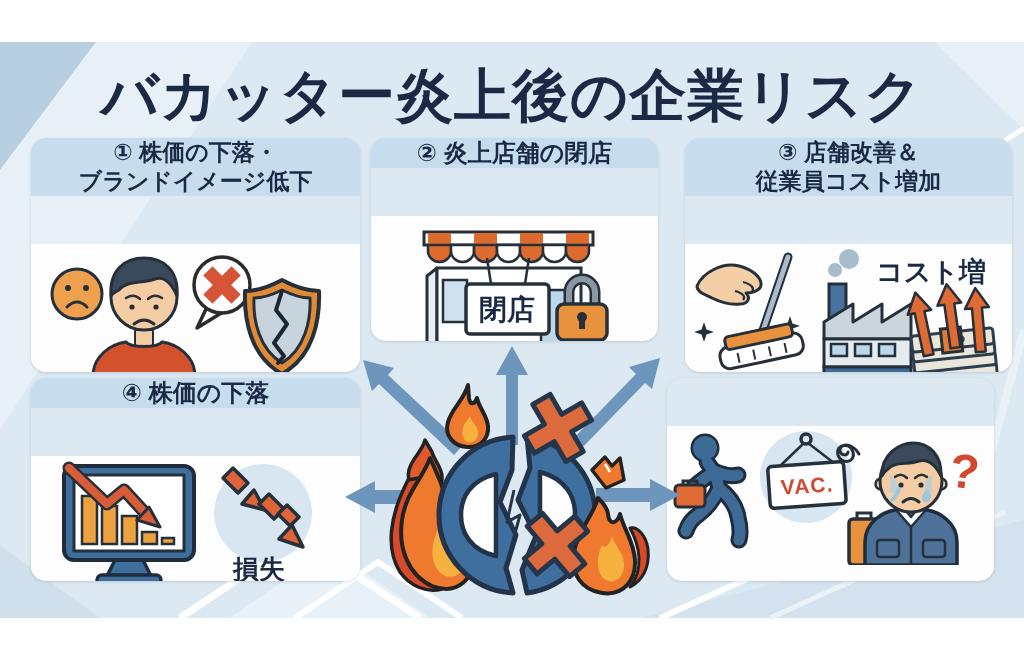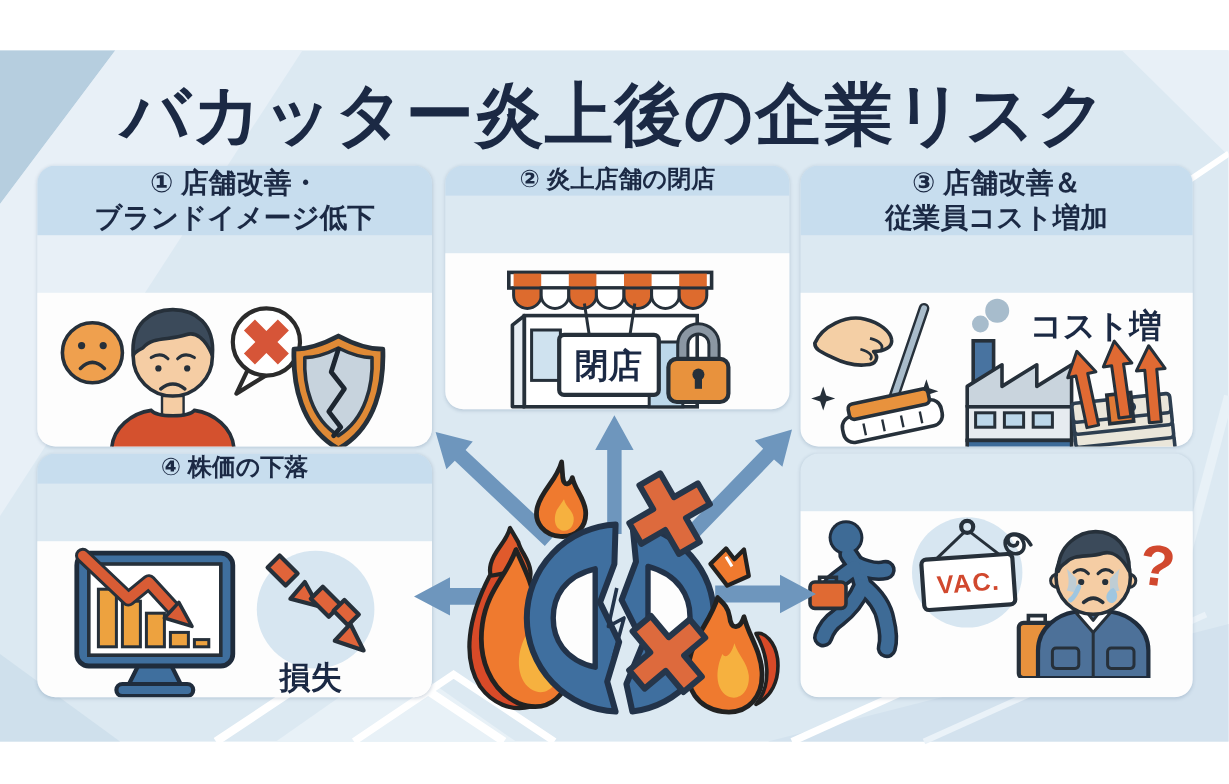--- a/index.html
+++ b/index.html
@@ -6,26 +6,26 @@
   .stage{position:relative;width:1024px;height:653px;overflow:hidden;background:#ffffff;
          font-family:"Liberation Sans","DejaVu Sans",sans-serif;}
   #bg{position:absolute;left:0;top:0;}
   .title{position:absolute;left:0;top:58px;width:100%;text-align:center;
          font-size:57px;font-weight:bold;color:#1b2944;letter-spacing:1px;}
   .box{position:absolute;border-radius:15px;overflow:hidden;display:flex;flex-direction:column;
        box-shadow:0 1px 3px rgba(40,70,110,.18);}
   .box-header{background:#c7ddee;color:#1b2944;font-weight:bold;text-align:center;
               display:flex;align-items:center;justify-content:center;white-space:pre-line;line-height:1.25;}
   .h2line{height:80px;font-size:23px;}
-  .h1line{height:64px;font-size:20px;}
+  .h1line{height:64px;font-size:24px;}
   .box-body{background:#fdfdfd;flex:1;position:relative;margin-top:48px;}
   .box-body svg, .center-art svg{display:block;}
   #box1{left:31px;top:138px;width:329px;height:234px;}
   #box2{left:371px;top:138px;width:287px;height:203px;}
-  #box3{left:667px;top:138px;width:327px;height:234px;}
+  #box3{left:685px;top:138px;width:327px;height:234px;}
   #box4{left:31px;top:378px;width:329px;height:203px;}
   #box5{left:667px;top:378px;width:327px;height:203px;}
   .center-art{position:absolute;left:330px;top:330px;width:370px;height:295px;}
   svg text{font-family:"Liberation Sans","DejaVu Sans",sans-serif;}
 </style>
 </head>
 <body>
 
 <div class="stage">
 
@@ -41,21 +41,21 @@
     <line x1="660" y1="618" x2="905" y2="508" stroke="#ffffff" stroke-width="6"></line>
     <line x1="770" y1="618" x2="1005" y2="512" stroke="#eaf2f8" stroke-width="5"></line>
     <polygon points="1024,42 1024,130 935,42" fill="#e8f0f7"></polygon>
     <line x1="950" y1="178" x2="1024" y2="128" stroke="#ffffff" stroke-width="5"></line>
     <line x1="968" y1="540" x2="1024" y2="330" stroke="#e8f1f7" stroke-width="8"></line>
   </svg>
 
   <div class="title">バカッター炎上後の企業リスク</div>
 
   <div class="box" id="box1">
-    <div class="box-header h2line">① 店舗改善・
+    <div class="box-header h2line">① 株価の下落・
 ブランドイメージ低下</div>
     <div class="box-body">
       <svg width="329" height="154" viewBox="0 0 329 154">
         <g>
           <circle cx="46" cy="50" r="25" fill="#efa04e" stroke="#26303a" stroke-width="3"></circle>
           <circle cx="37" cy="44" r="3" fill="#26303a"></circle>
             <circle cx="55" cy="44" r="3" fill="#26303a"></circle>
           <path d="M36,63 Q46,53 56,63" fill="none" stroke="#26303a" stroke-width="3" stroke-linecap="round"></path>
         </g>
         <g>

